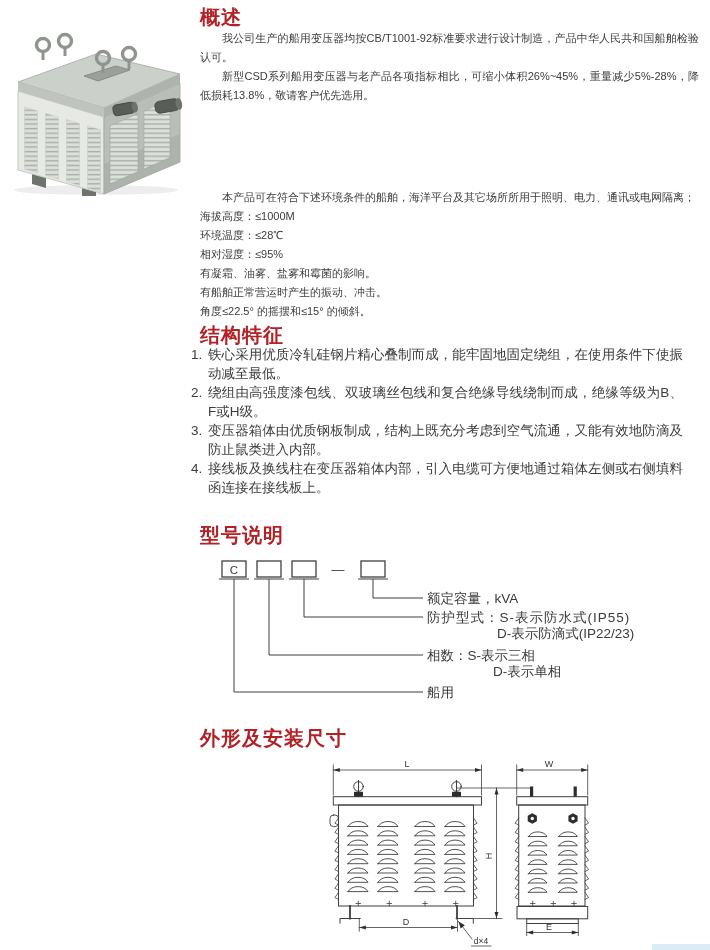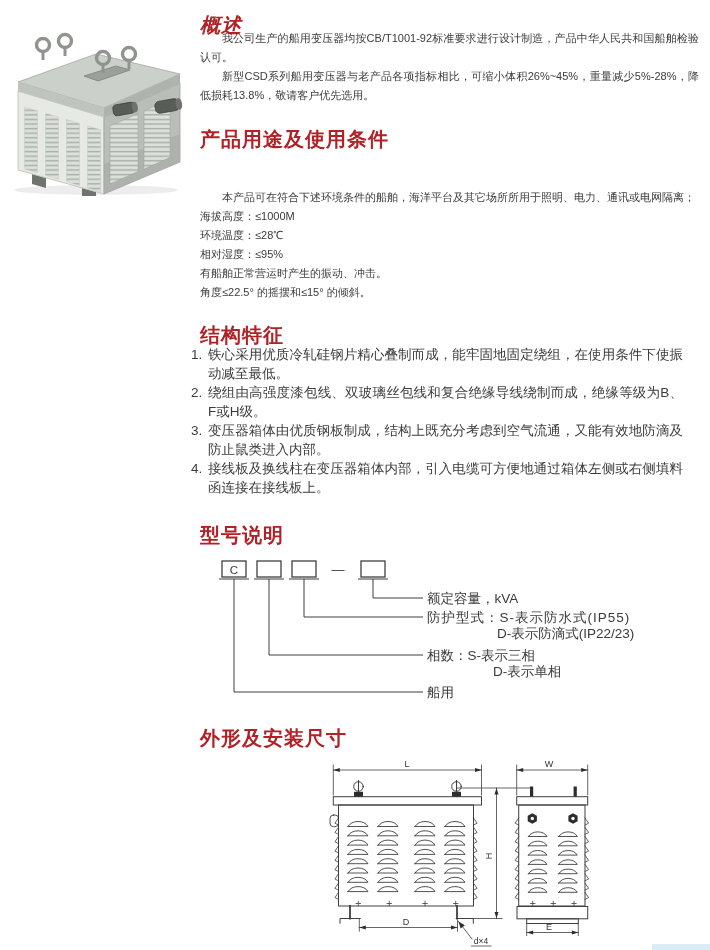--- a/index.html
+++ b/index.html
@@ -72,32 +72,32 @@
     <g transform="translate(120,85) rotate(-10)">
       <rect x="-11" y="-5.5" width="22" height="11" rx="4" fill="#585d58" stroke="#3f443f" stroke-width="0.8"></rect>
       <ellipse cx="11" cy="0" rx="3" ry="5.5" fill="#6e736e"></ellipse>
     </g>
     <g transform="translate(163,82) rotate(-10)">
       <rect x="-12" y="-6" width="24" height="12" rx="4.5" fill="#585d58" stroke="#3f443f" stroke-width="0.8"></rect>
       <ellipse cx="12" cy="0" rx="3.2" ry="6" fill="#6e736e"></ellipse>
     </g>
   </svg>
 
-  <h2 class="sec-title abs" style="left:200px;top:12px;font-style:italic;">概述</h2>
+  <h2 class="sec-title abs" style="left:200px;top:4px;">概述</h2>
   <div class="abs body-text" style="left:200px;top:29px;width:499px;">
     <p class="para">我公司生产的船用变压器均按CB/T1001-92标准要求进行设计制造，产品中华人民共和国船舶检验认可。</p>
     <p class="para">新型CSD系列船用变压器与老产品各项指标相比，可缩小体积26%~45%，重量减少5%-28%，降低损耗13.8%，敬请客户优先选用。</p>
   </div>
 
-  <h2 class="sec-title abs" style="left:200px;top:126px;">产品用途及使用条件</h2>
   <div class="abs body-text" style="left:200px;top:158px;width:499px;margin-top:30px;">
     <p class="para">本产品可在符合下述环境条件的船舶，海洋平台及其它场所所用于照明、电力、通讯或电网隔离；</p>
     <div class="cond-line">海拔高度：≤1000M</div>
     <div class="cond-line">环境温度：≤28℃</div>
     <div class="cond-line">相对湿度：≤95%</div>
+    <div class="cond-line">有凝霜、油雾、盐雾和霉菌的影响。</div>
     <div class="cond-line">有船舶正常营运时产生的振动、冲击。</div>
     <div class="cond-line">角度≤22.5° 的摇摆和≤15° 的倾斜。</div>
   </div>
 
   <h2 class="sec-title abs" style="left:200px;top:322px;font-family:Liberation Serif, serif;">结构特征</h2>
   <ol class="feature-list abs" style="left:184px;top:345px;width:477px;">
     <li>铁心采用优质冷轧硅钢片精心叠制而成，能牢固地固定绕组，在使用条件下使振动减至最低。</li>
     <li>绕组由高强度漆包线、双玻璃丝包线和复合绝缘导线绕制而成，绝缘等级为B、F或H级。</li>
     <li>变压器箱体由优质钢板制成，结构上既充分考虑到空气流通，又能有效地防滴及防止鼠类进入内部。</li>
     <li>接线板及换线柱在变压器箱体内部，引入电缆可方便地通过箱体左侧或右侧填料函连接在接线板上。</li>

